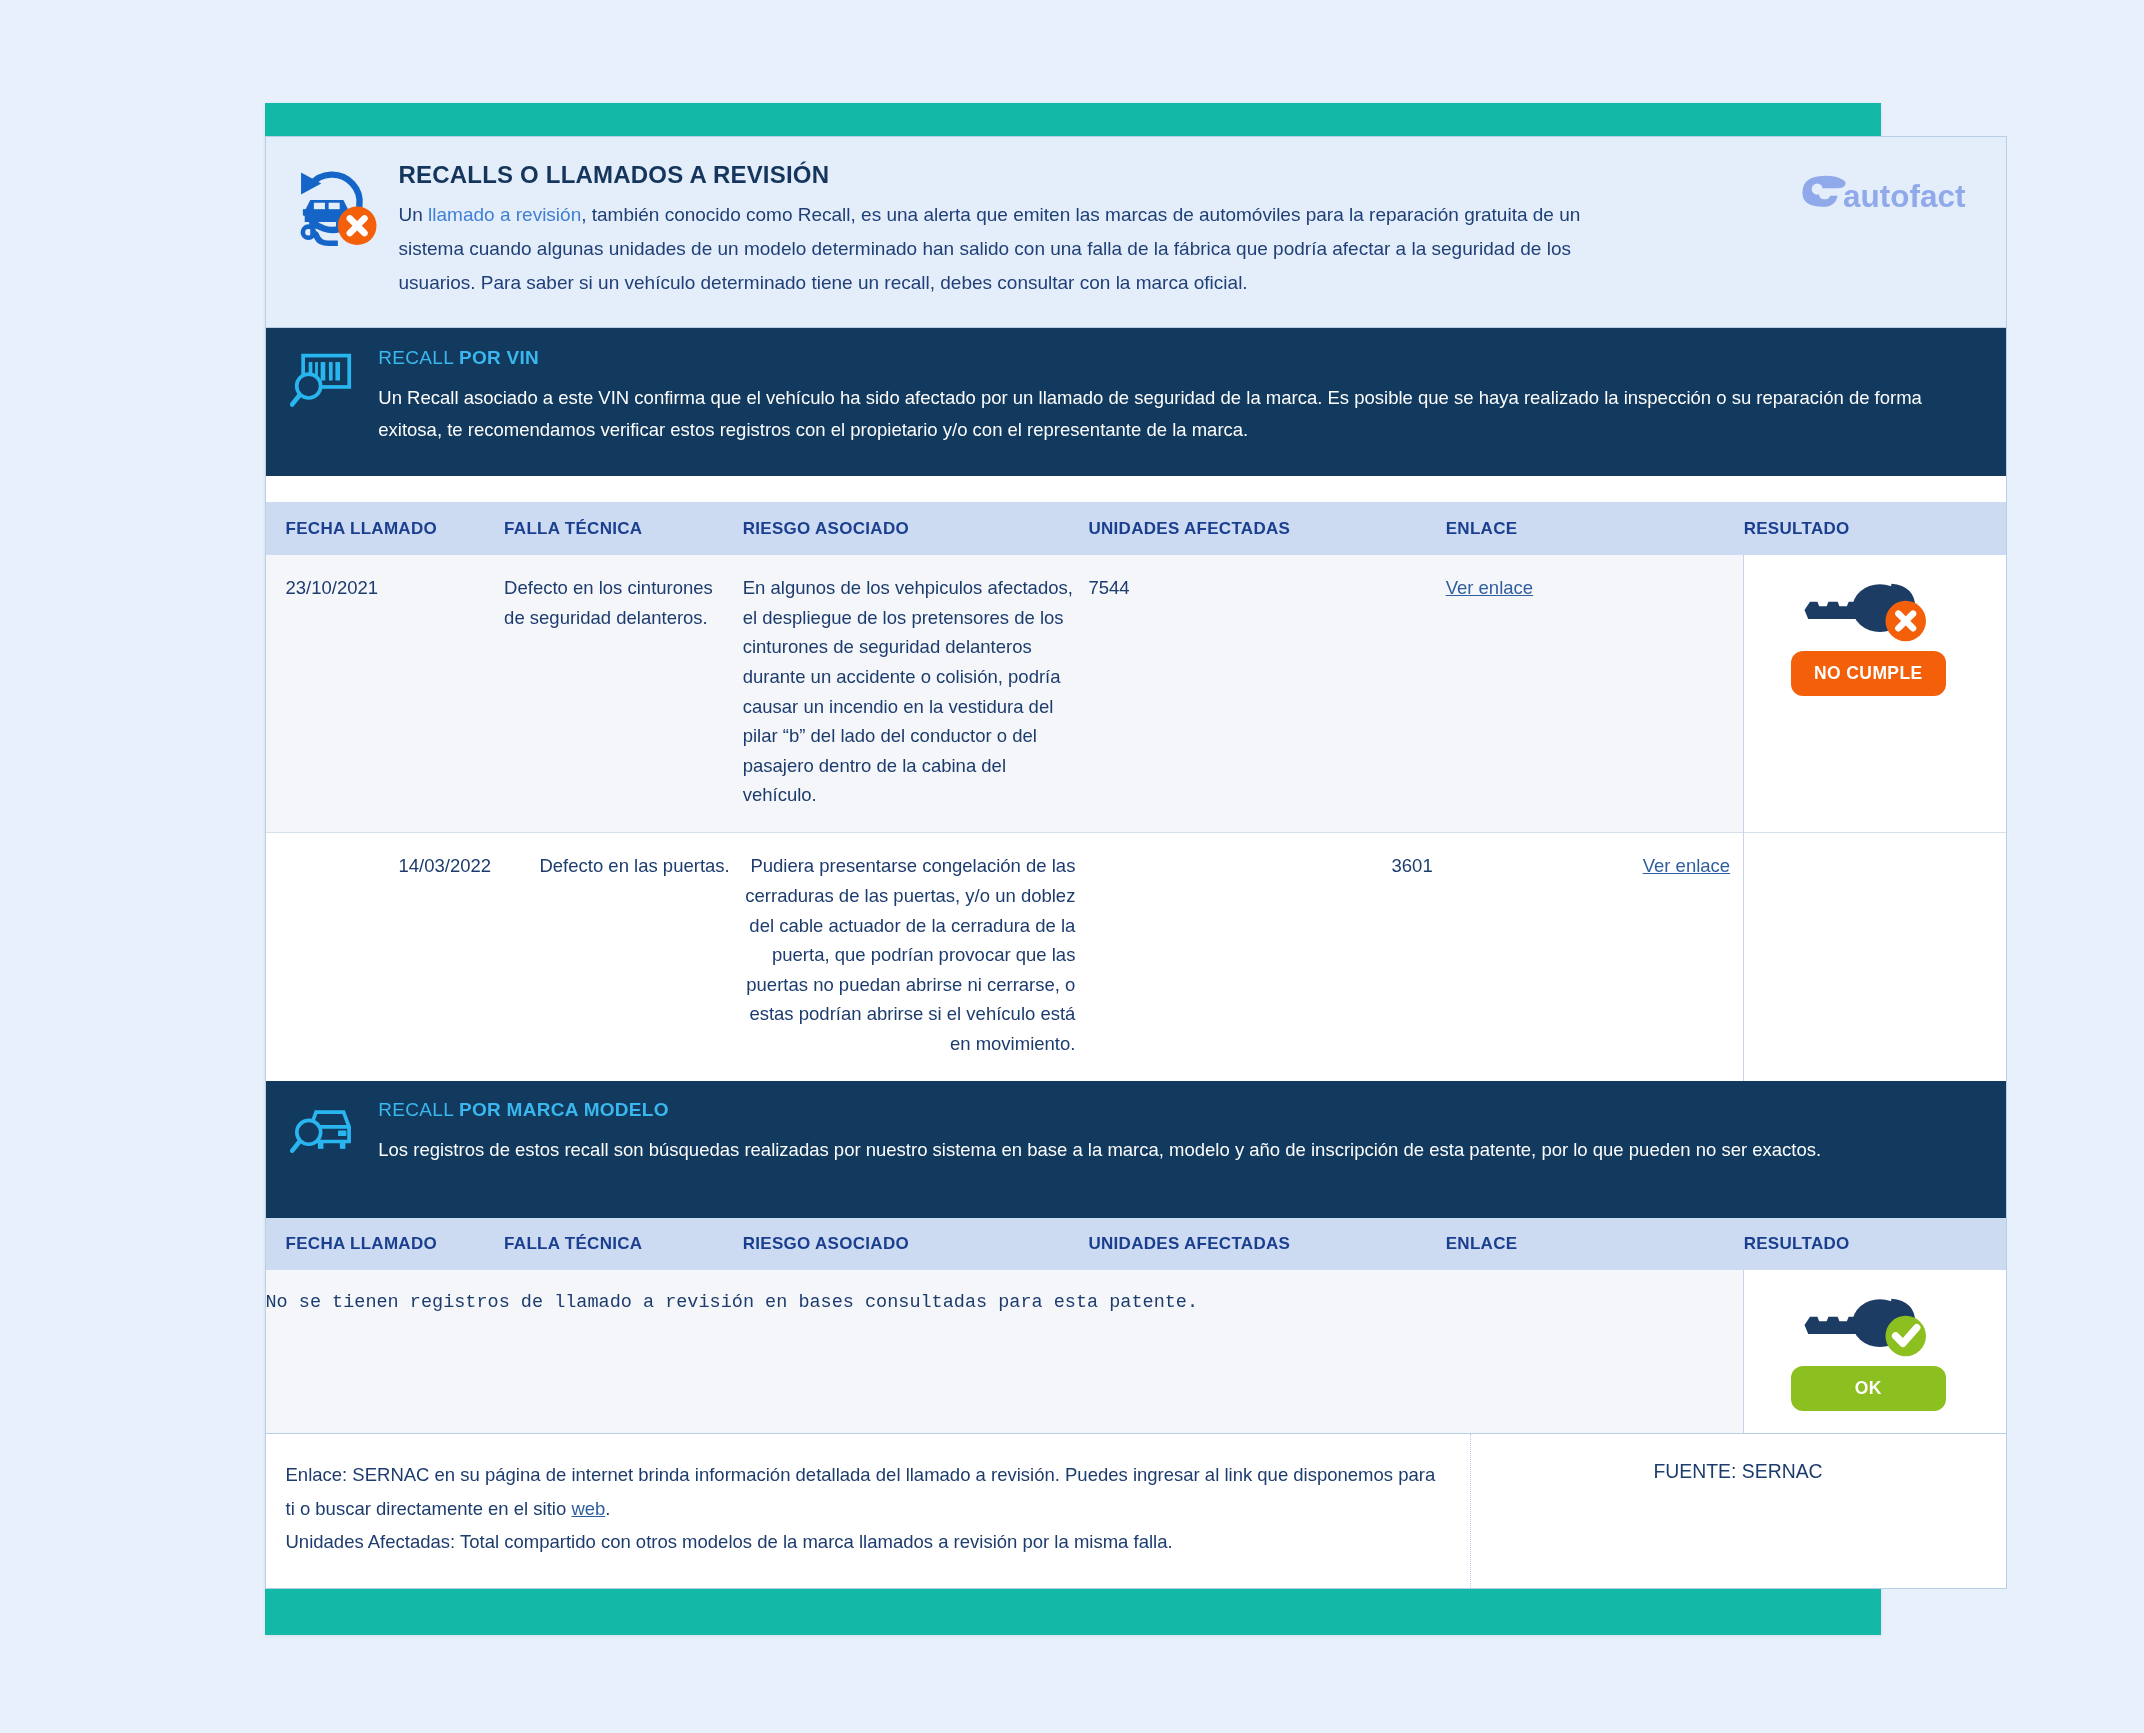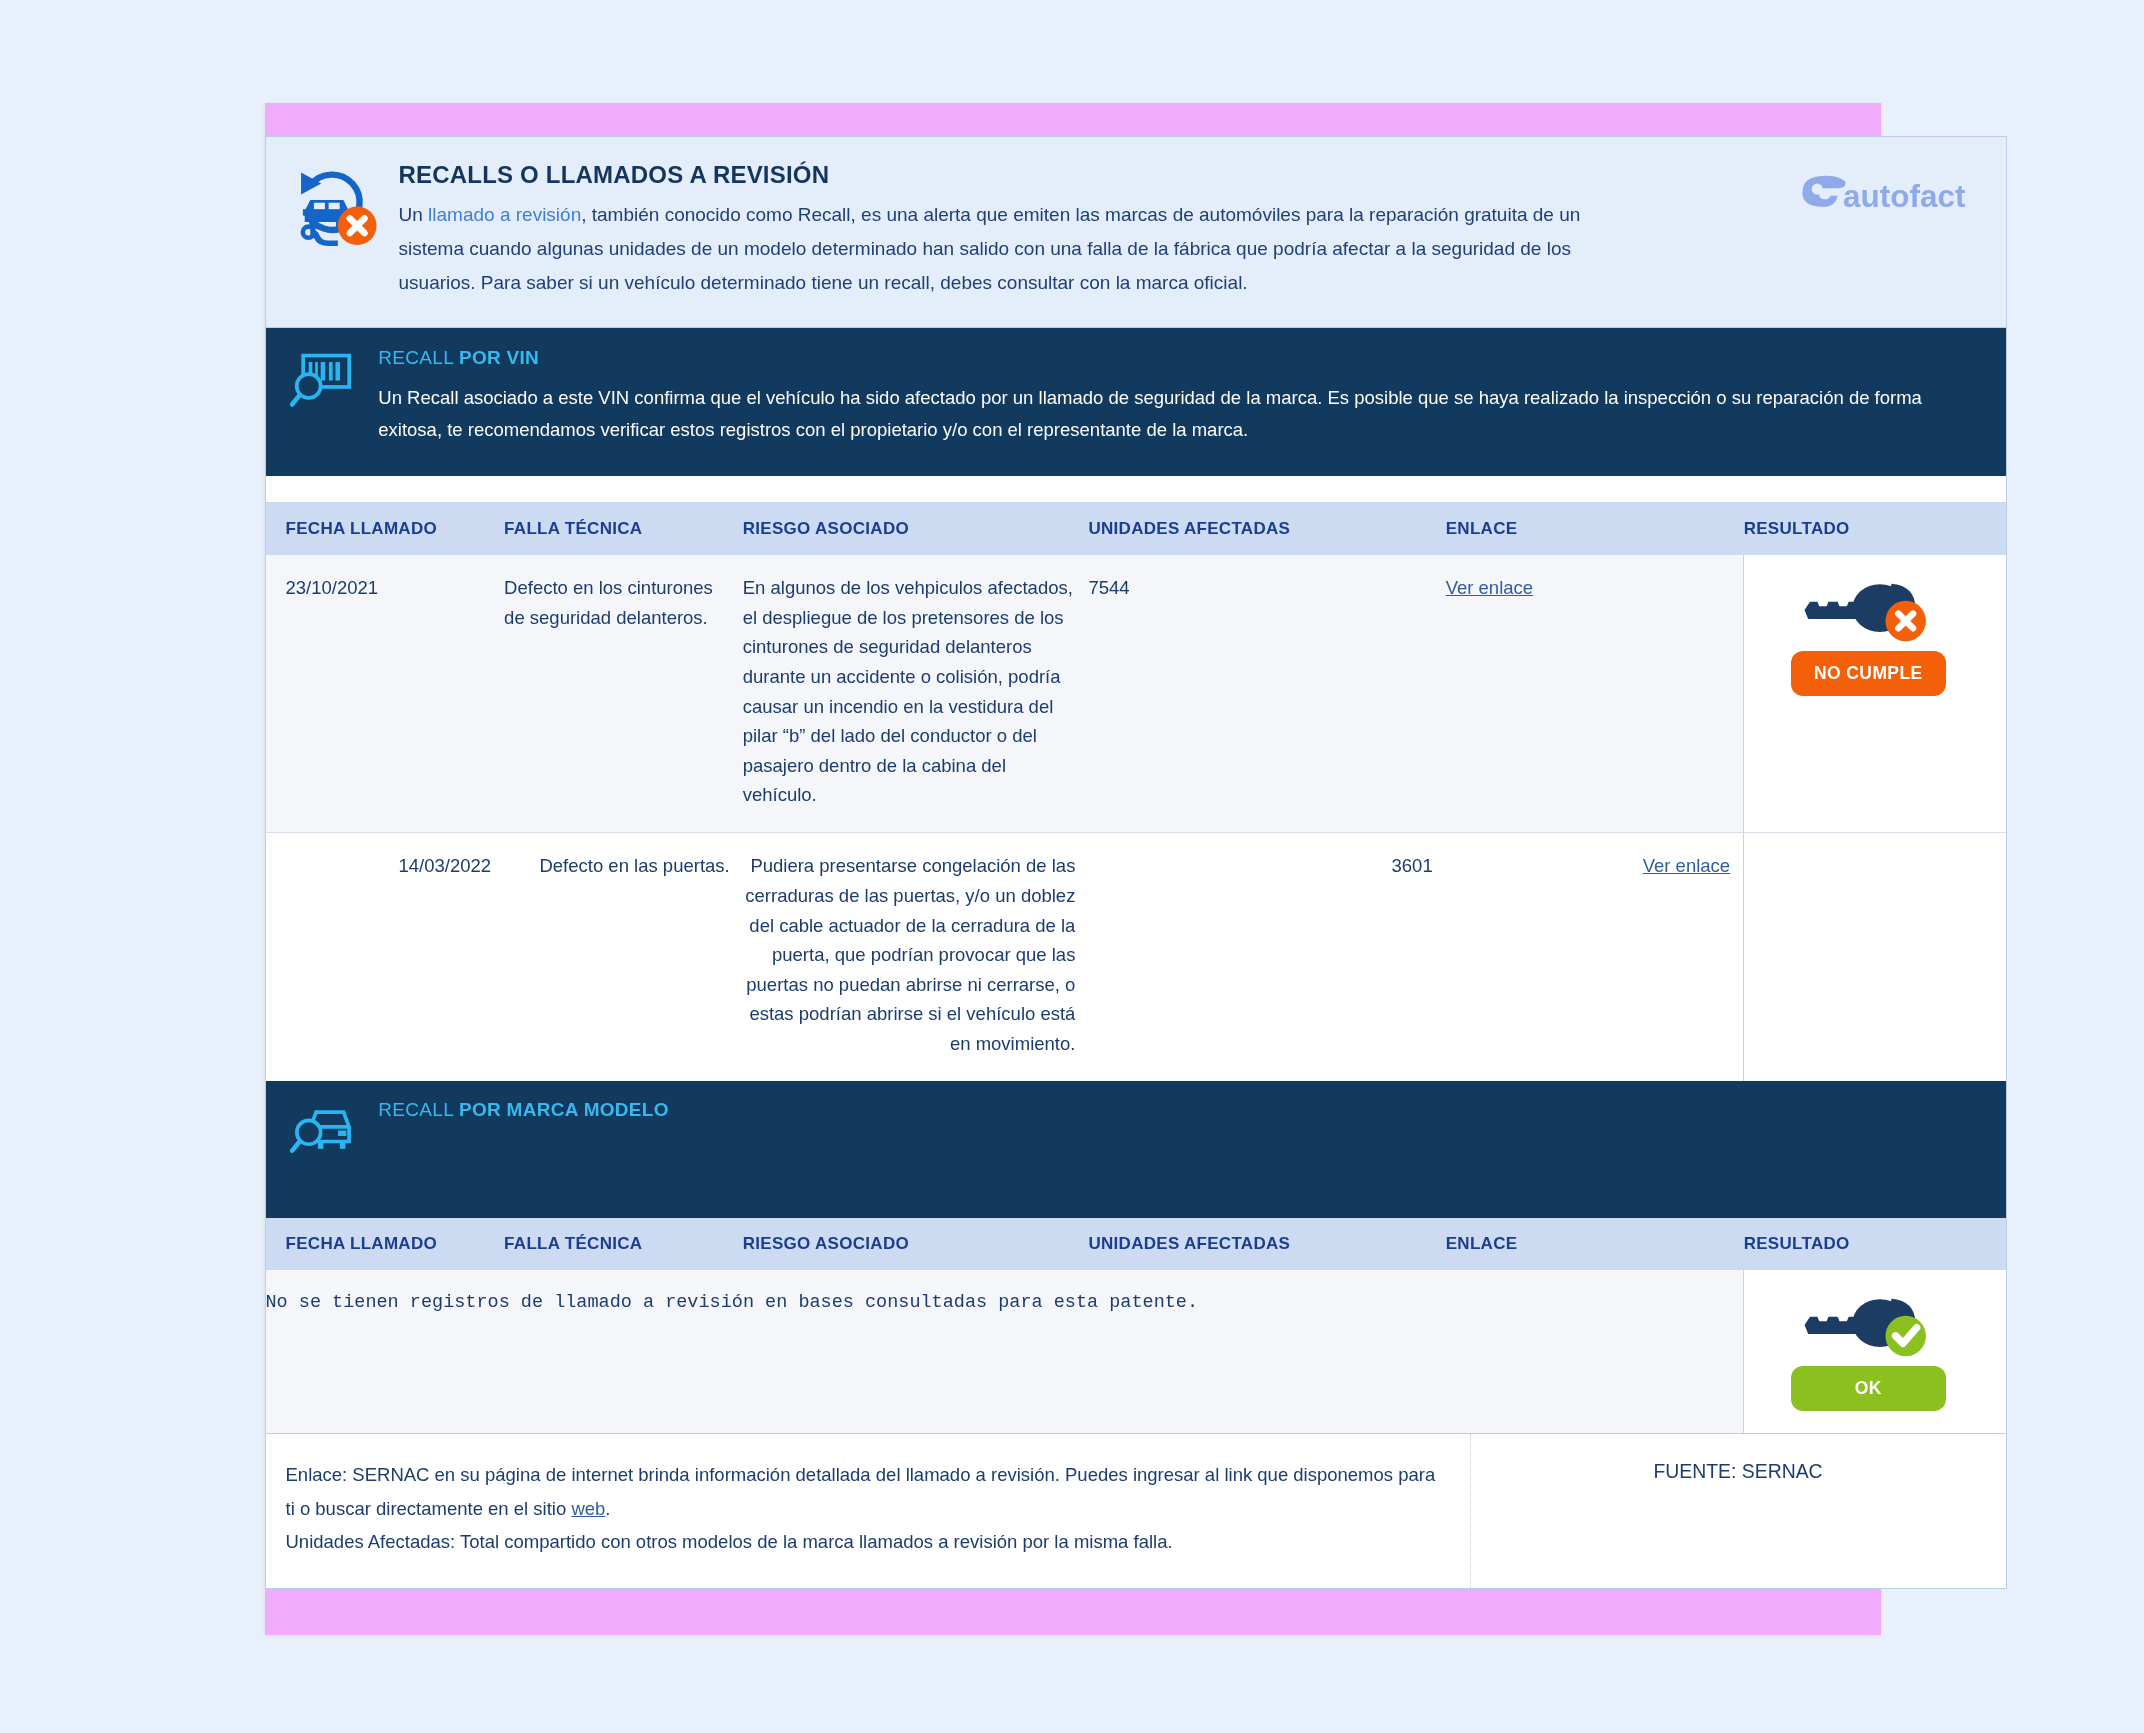--- a/index.html
+++ b/index.html
@@ -9,21 +9,21 @@
     font-family: "Liberation Sans", sans-serif;
   }
   .page-bg {
     width: 2145px; height: 1733px;
     background: #e8f0fc;
     display: flex; align-items: flex-start; justify-content: center;
     padding-top: 103px;
   }
   .sheet {
     width: 1616px; height: 1532px;
-    background: #f0abfc;
+    background: #14b8a6;
     box-shadow: 0 0.9px 3.7px rgba(0,0,0,.08);
     padding: 33px 8px 0 0;
   }
   .doc {
     width: 1742px;
     margin: 0 auto;
     border: 0.9px solid #b9cfe8;
     background: #fff;
   }
 
@@ -278,20 +278,21 @@
           <rect x="30" y="42" width="6" height="8" fill="#29b6f0"></rect>
           <rect x="54" y="42" width="6" height="8" fill="#29b6f0"></rect>
           <circle cx="20" cy="32" r="13" fill="#123a5e" stroke="#29b6f0" stroke-width="4"></circle>
           <line x1="10" y1="42" x2="2" y2="52" stroke="#29b6f0" stroke-width="5" stroke-linecap="round"></line>
         </svg>
       </div>
       <div class="band-body">
         <div class="band-title">
           <span class="lite">RECALL </span><b>POR MARCA MODELO</b>
         </div>
+        <div class="band-desc">Los registros de estos recall son búsquedas realizadas por nuestro sistema en base a la marca, modelo y año de inscripción de esta patente, por lo que pueden no ser exactos.</div>
       </div>
     </div>
 
     <table class="recall">
       <colgroup>
         <col class="col-fecha">
             <col class="col-falla">
             <col class="col-riesgo">
         <col class="col-unid">
             <col class="col-enlace">

